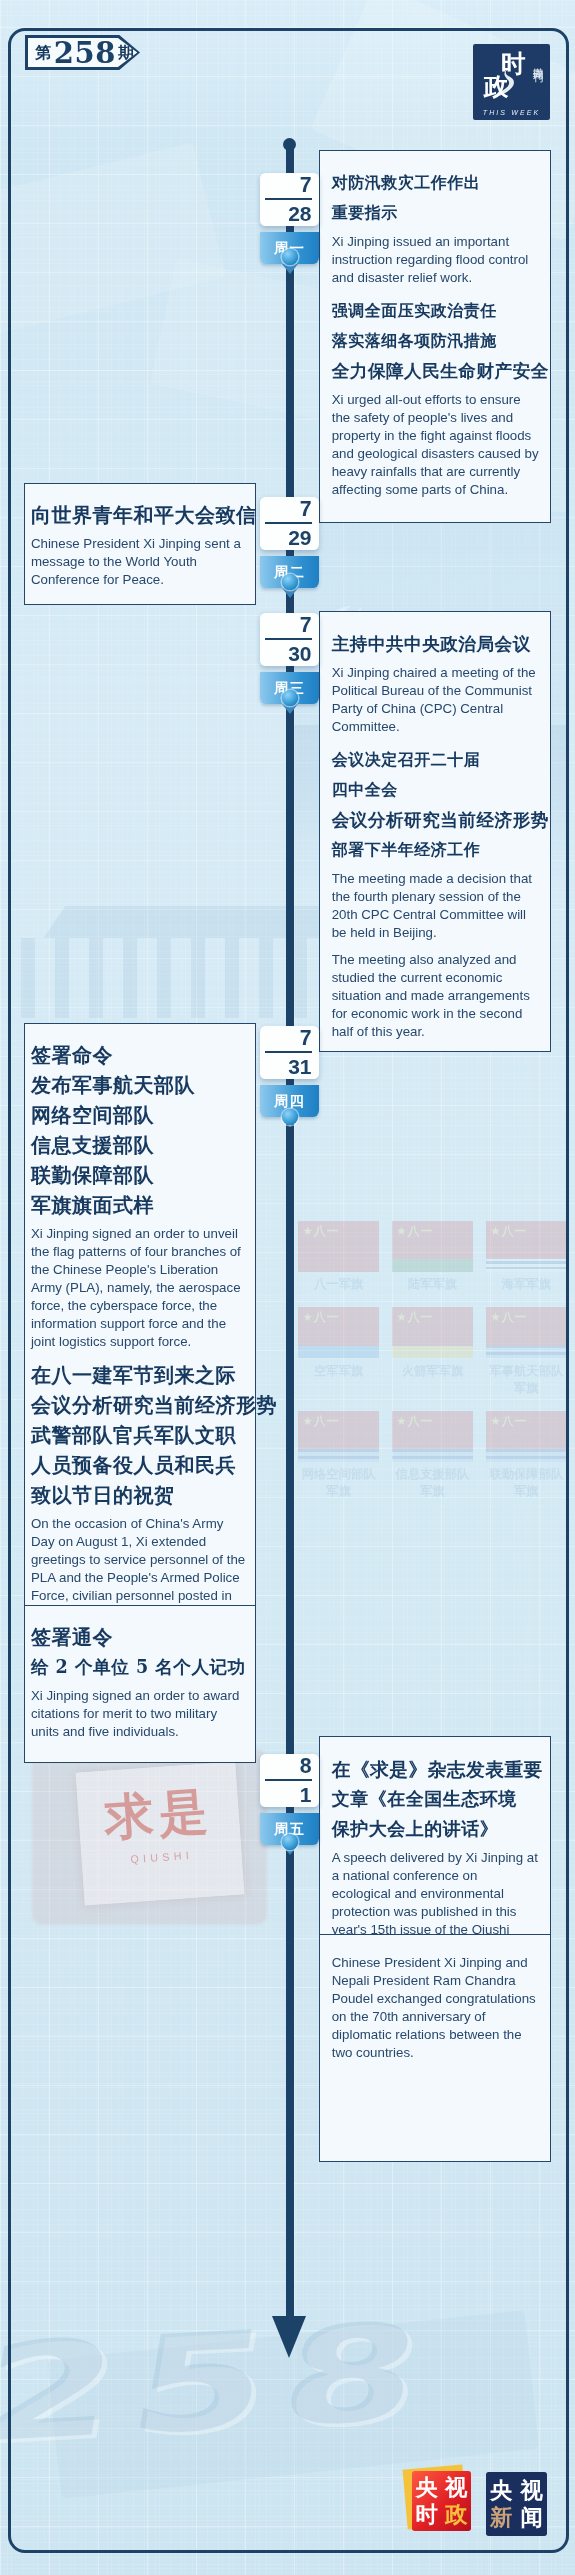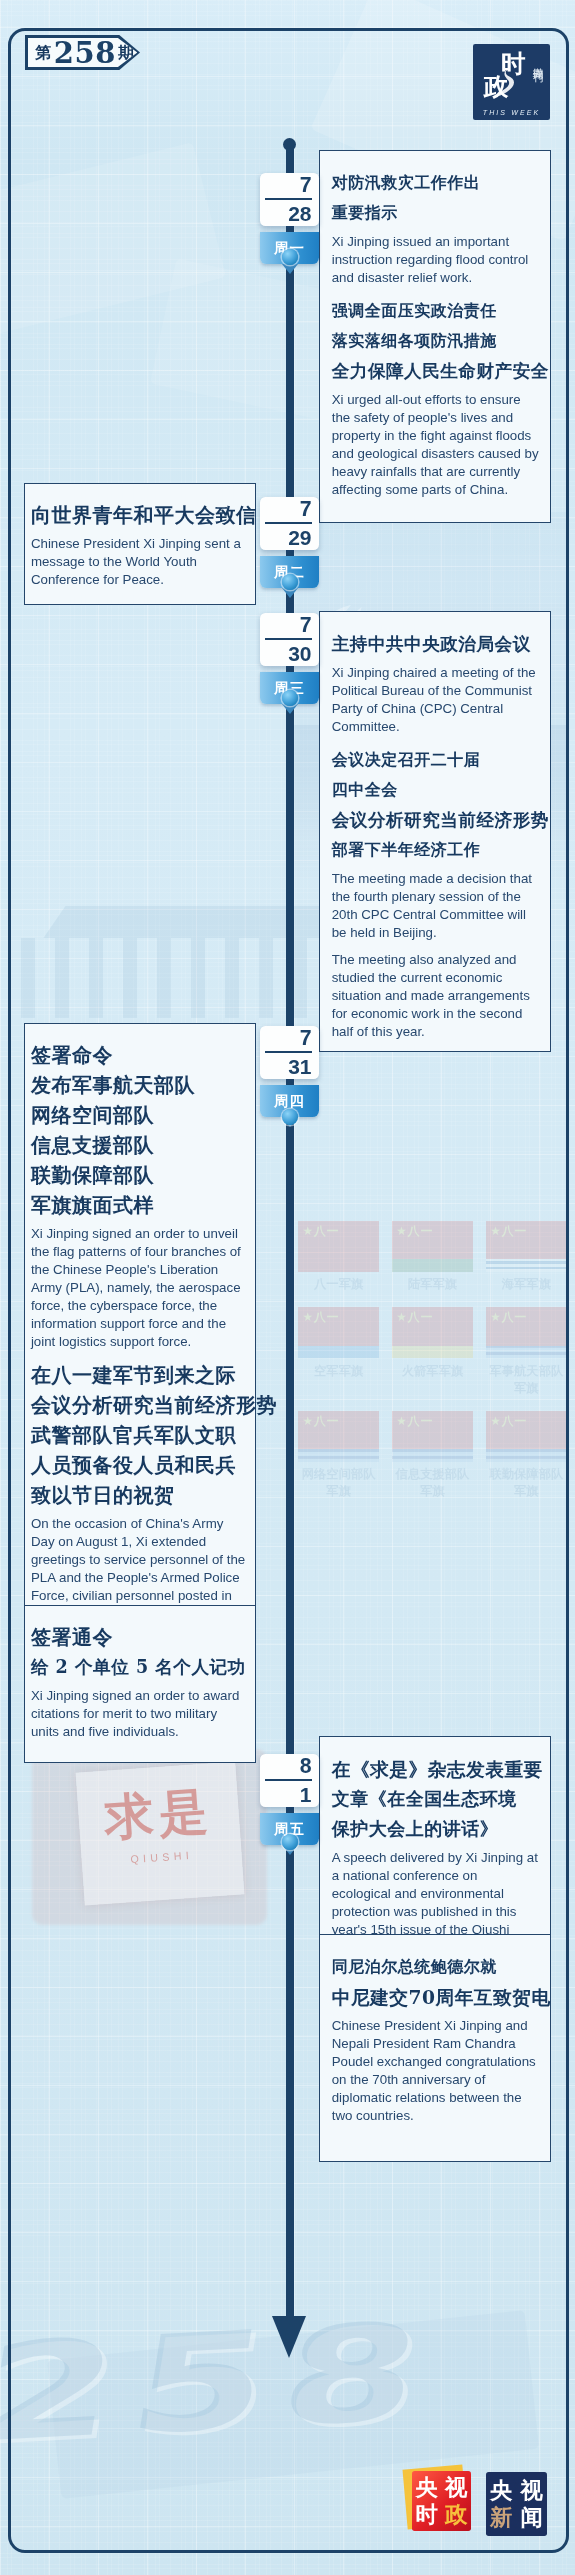--- a/index.html
+++ b/index.html
@@ -346,24 +346,20 @@
   <div class="card right" style="left:319px;top:1736px;width:232px;min-height:180px;">
     <div class="zhblock">
       <div class="zh f35">在《求是》杂志发表重要</div>
       <div class="zh f36">文章《在全国生态环境</div>
       <div class="zh f36">保护大会上的讲话》</div>
     </div>
     <div class="en">A speech delivered by Xi Jinping at a national conference on ecological and environmental protection was published in this year's 15th issue of the Qiushi Journal.</div>
   </div>
 
   <div class="card right" style="left:319px;top:1934px;width:232px;min-height:228px;">
-    <div class="zhblock">
-      <div class="zh">同尼泊尔总统鲍德尔就</div>
-      <div class="zh f35">中尼建交70周年互致贺电</div>
-    </div>
     <div class="en">Chinese President Xi Jinping and Nepali President Ram Chandra Poudel exchanged congratulations on the 70th anniversary of diplomatic relations between the two countries.</div>
   </div>
 
 
   <div class="logo-accent"></div>
   <div class="flogo red">
     <span>央</span>
     <span>视</span>
     <span>时</span>
     <span>政</span>

